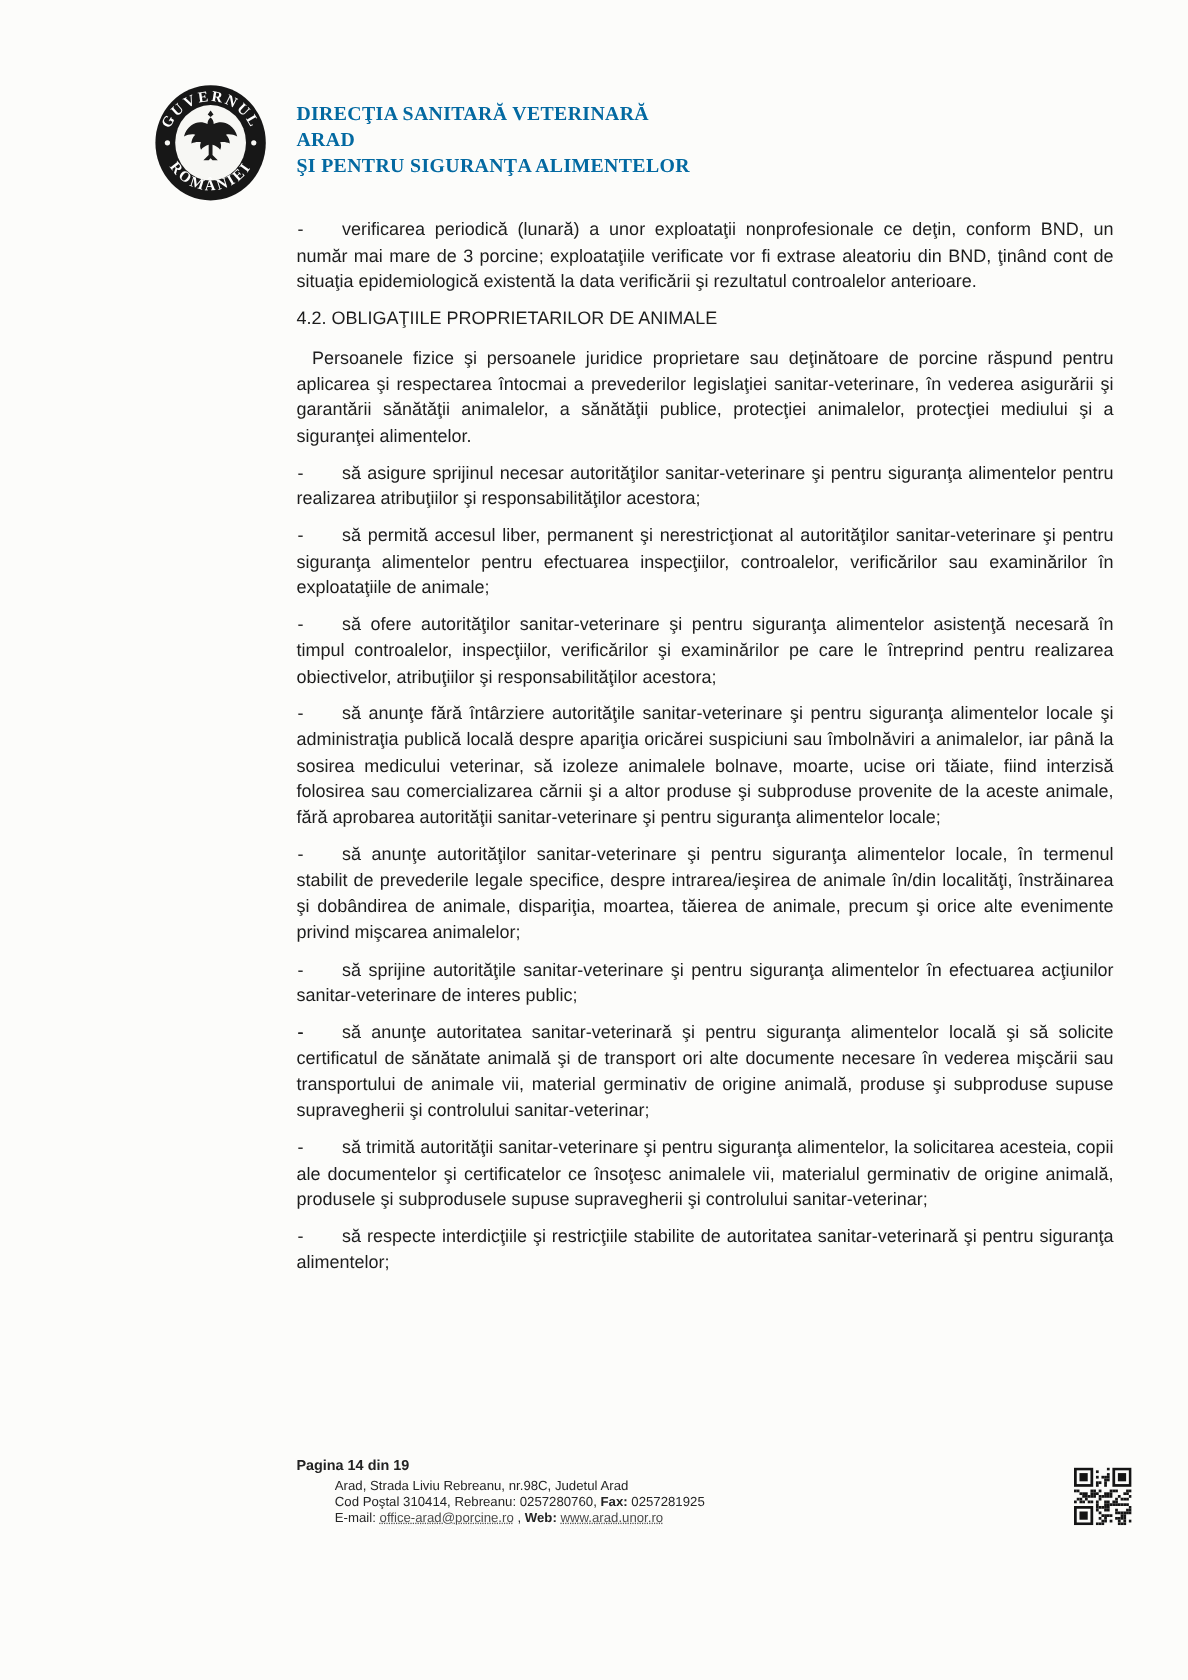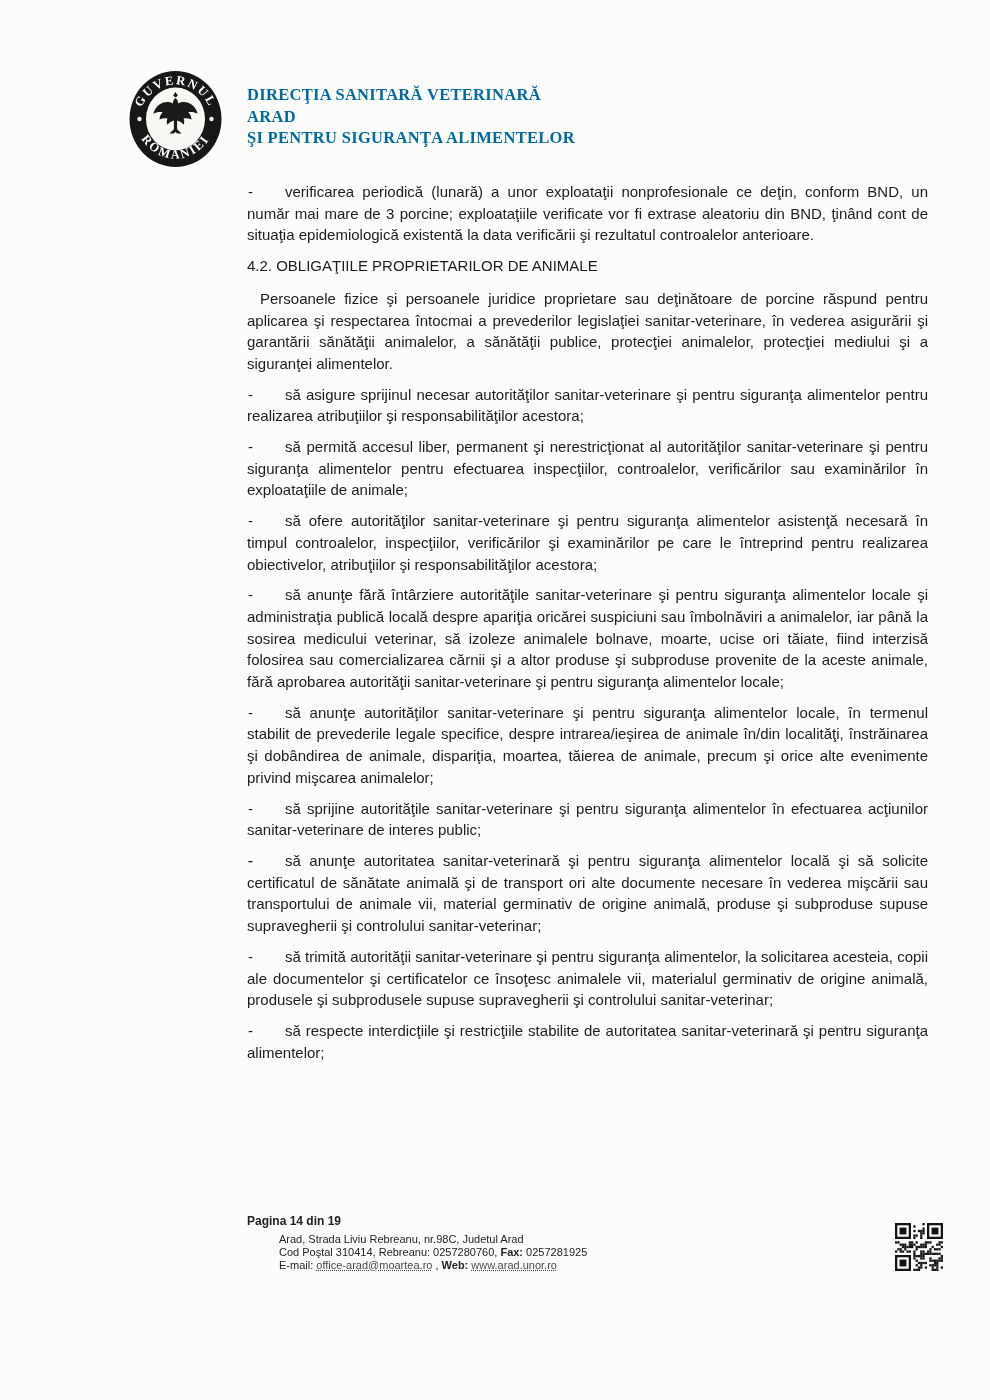--- a/index.html
+++ b/index.html
@@ -124,21 +124,21 @@
 
   <p class="bullet"><span class="dash">-</span><span>să respecte interdicţiile şi restricţiile stabilite de autoritatea sanitar-veterinară şi pentru siguranţa alimentelor;</span></p>
 </div>
   </div>
 
   <div class="pagenum">Pagina 14 din 19</div>
 
   <div class="addr">
     <div>Arad, Strada Liviu Rebreanu, nr.98C, Judetul Arad</div>
     <div><span>Cod Poştal 310414, Rebreanu: 0257280760, </span><b>Fax:</b><span> 0257281925</span></div>
-    <div><span>E-mail: </span><a href="#">office-arad@moartea.ro</a><span> , </span><b>Web: </b><a href="#">www.arad.unor.ro</a></div>
+    <div><span>E-mail: </span><a href="#">office-arad@porcine.ro</a><span> , </span><b>Web: </b><a href="#">www.arad.unor.ro</a></div>
   </div>
 
   <div class="qr">
     <svg id="qrsvg" width="48" height="48" viewBox="0 0 48 48" xmlns="http://www.w3.org/2000/svg">
         <rect x="0" y="0" width="48" height="48" fill="#fbfbf9"></rect>
         <rect x="27.428571428571427" y="0" width="2.2857142857142856" height="2.2857142857142856" fill="#141414"></rect>
         <rect x="18.285714285714285" y="2.2857142857142856" width="2.2857142857142856" height="2.2857142857142856" fill="#141414"></rect>
         <rect x="27.428571428571427" y="4.571428571428571" width="2.2857142857142856" height="2.2857142857142856" fill="#141414"></rect>
         <rect x="18.285714285714285" y="6.857142857142857" width="2.2857142857142856" height="2.2857142857142856" fill="#141414"></rect>
         <rect x="22.857142857142854" y="6.857142857142857" width="2.2857142857142856" height="2.2857142857142856" fill="#141414"></rect>

